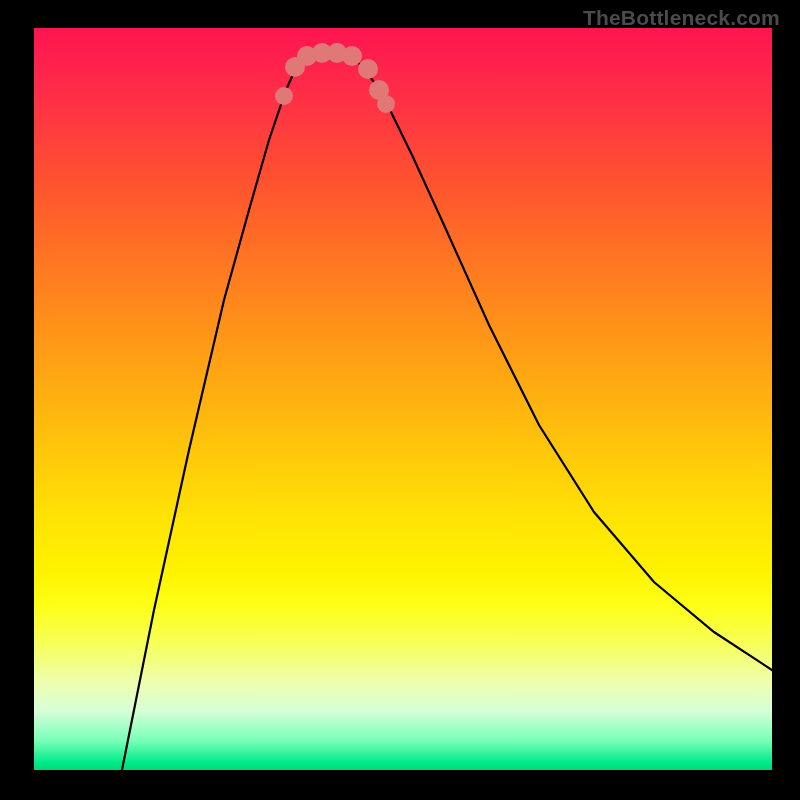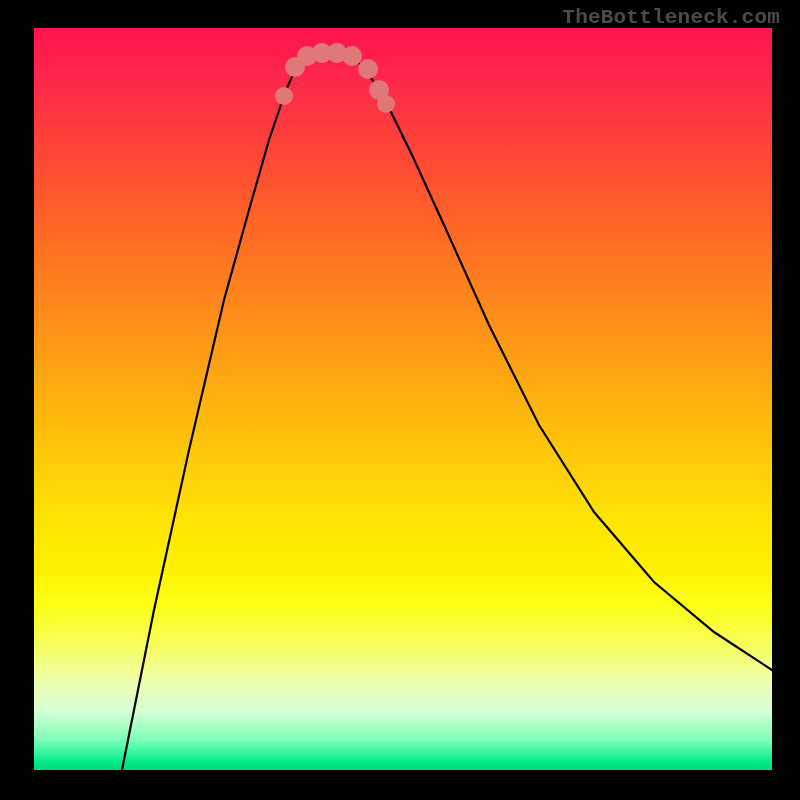--- a/index.html
+++ b/index.html
@@ -30,21 +30,21 @@
       #eeffac 88%,
       #d7ffd7 92%,
       #7affb8 96%,
       #00ea89 99%,
       #00d879 100%);
   }
   .watermark {
     position: absolute;
     top: 6px;
     right: 20px;
-    font-family: Liberation Mono, monospace;
+    font-family: Liberation Sans, sans-serif;
     font-size: 21px;
     font-weight: 600;
     color: #4b4b4b;
     letter-spacing: 0.2px;
   }
   svg.plot {
     position: absolute;
     left: 34px;
     top: 28px;
     width: 738px;

